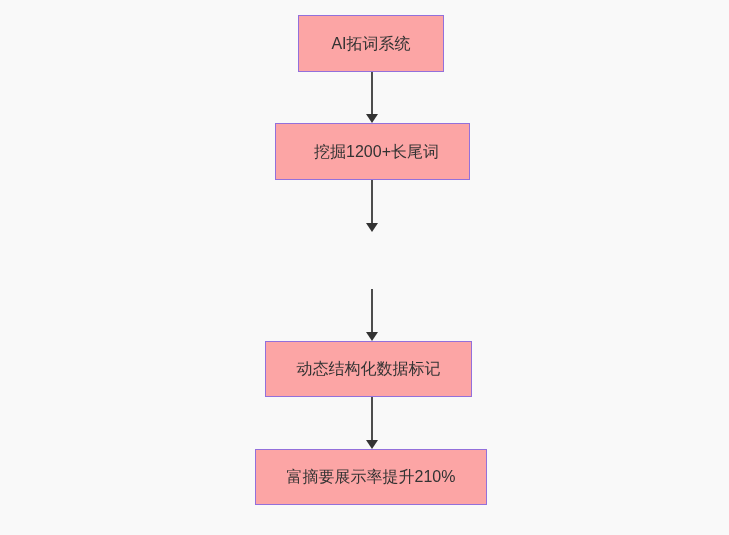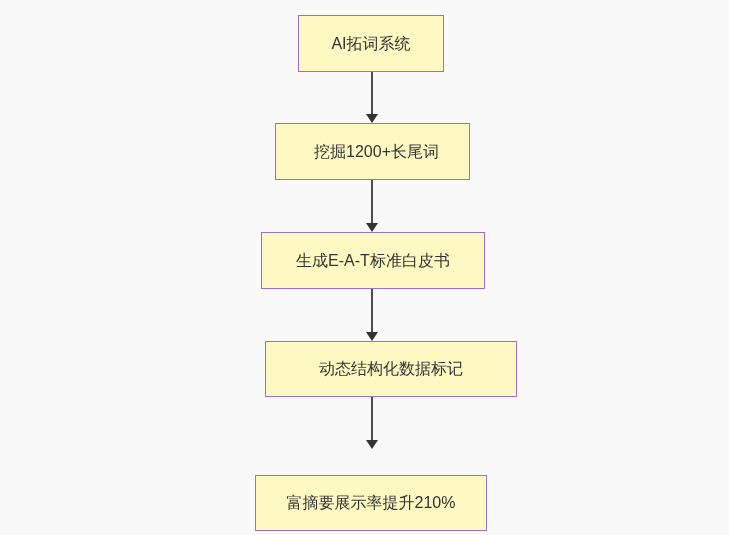--- a/index.html
+++ b/index.html
@@ -14,32 +14,32 @@
     position: relative;
     width: 729px;
     height: 535px;
   }
 
   .node {
     position: absolute;
     display: flex;
     align-items: center;
     justify-content: center;
-    background: #fef9c3;
+    background: #fca5a5;
     border: 1px solid #9370DB;
     color: #333333;
     font-size: 16px;
     line-height: 1;
     white-space: nowrap;
   }
   .node-1 { left: 298px; top: 15px;  width: 146px; height: 57px; }
   .node-2 { left: 275px; top: 123px; width: 195px; height: 57px; padding-left: 8px; }
   .node-3 { left: 261px; top: 232px; width: 224px; height: 57px; }
-  .node-4 { left: 265px; top: 341px; width: 252px; height: 56px; }
-  .node-5 { left: 255px; top: 475px; width: 232px; height: 56px; text-align: center; }
+  .node-4 { left: 265px; top: 341px; width: 207px; height: 56px; }
+  .node-5 { left: 255px; top: 449px; width: 232px; height: 56px; text-align: center; }
 
   .arrow {
     position: absolute;
     left: 366px;
     width: 12px;
     display: flex;
     flex-direction: column;
     align-items: center;
   }
   .arrow-1 { top: 72px;  height: 51px; }
@@ -77,23 +77,20 @@
 
   <div class="node node-2">
     <span>挖掘1200+长尾词</span>
   </div>
 
   <div class="arrow arrow-2">
     <div class="arrow-line"></div>
     <div class="arrow-head"></div>
   </div>
 
-  <div class="node node-3">
-    <span>生成E-A-T标准白皮书</span>
-  </div>
 
   <div class="arrow arrow-3">
     <div class="arrow-line"></div>
     <div class="arrow-head"></div>
   </div>
 
   <div class="node node-4">
     <span>动态结构化数据标记</span>
   </div>
 

